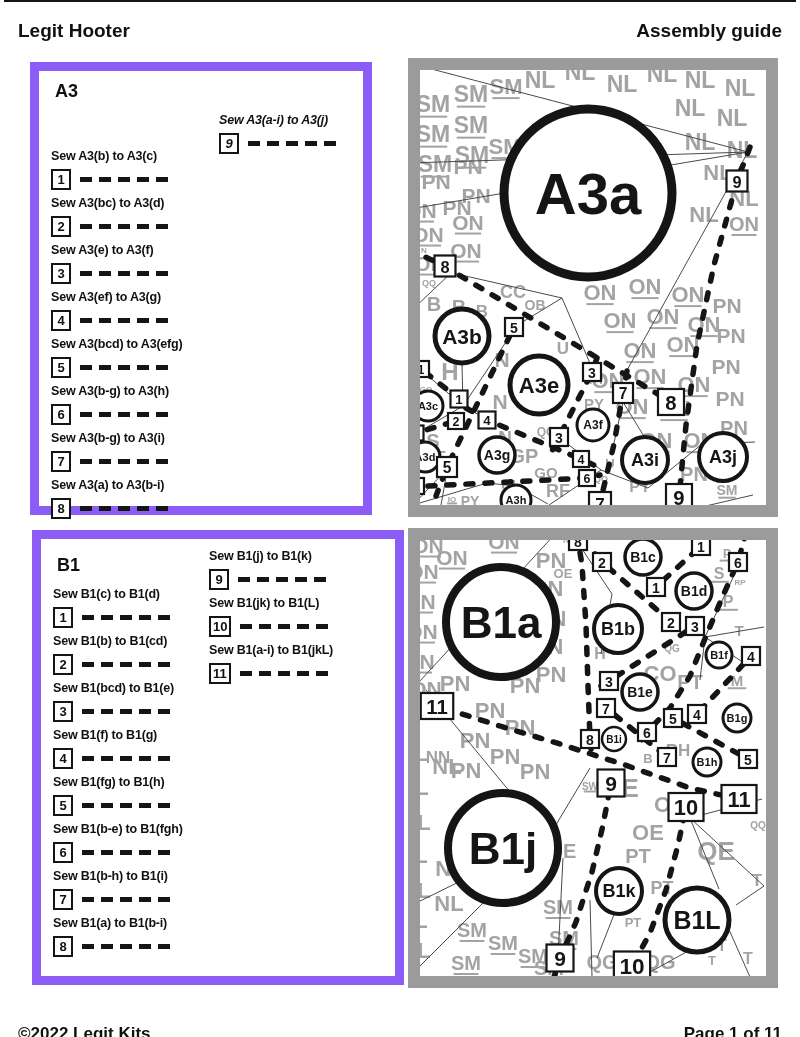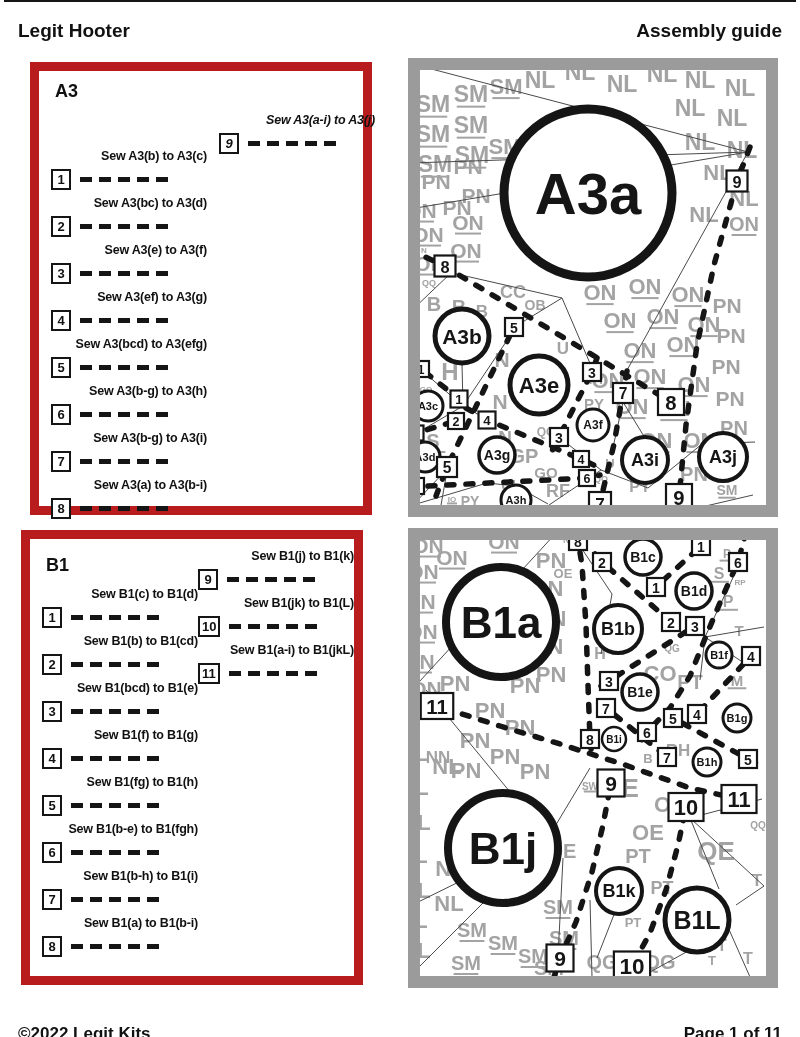--- a/index.html
+++ b/index.html
@@ -7,23 +7,23 @@
     width:800px;height:1037px;position:relative;background:#fff;
     font-family:"Liberation Sans","DejaVu Sans",sans-serif;color:#111;
     overflow:hidden;
   }
   .topline{position:absolute;top:0;left:4px;right:4px;height:2px;background:#151515;}
   .header{position:absolute;top:20px;left:18px;right:18px;display:flex;justify-content:space-between;}
   .header span{font-size:19px;font-weight:bold;}
   .footer{position:absolute;top:1024px;left:18px;right:18px;display:flex;justify-content:space-between;}
   .footer span{font-size:17px;font-weight:bold;}
 
-  .ins-panel{position:absolute;background:#fff;border:9px solid #b91c1c;box-sizing:border-box;text-align:right;}
+  .ins-panel{position:absolute;background:#fff;border:9px solid #8b5cf6;box-sizing:border-box;}
   #panel-a3{left:30px;top:62px;width:342px;height:453px;}
-  #panel-b1{left:21px;top:530px;width:342px;height:455px;}
+  #panel-b1{left:32px;top:530px;width:372px;height:455px;}
   .panel-title{position:absolute;left:16px;font-size:18px;font-weight:bold;}
   #panel-a3 .panel-title{top:10px;}
   #panel-b1 .panel-title{top:16px;}
   .stepcol{position:absolute;width:156px;}
   #panel-a3 .col1{left:12px;top:42px;margin-top:36px;}
   #panel-a3 .col2{left:180px;top:42px;font-style:italic;}
   #panel-b1 .col1{left:12px;top:48px;}
   #panel-b1 .col2{left:168px;top:10px;}
   .step{margin-bottom:6px;}
   .step-label{font-size:12.5px;font-weight:bold;line-height:15px;margin-bottom:5px;letter-spacing:-0.2px;}

